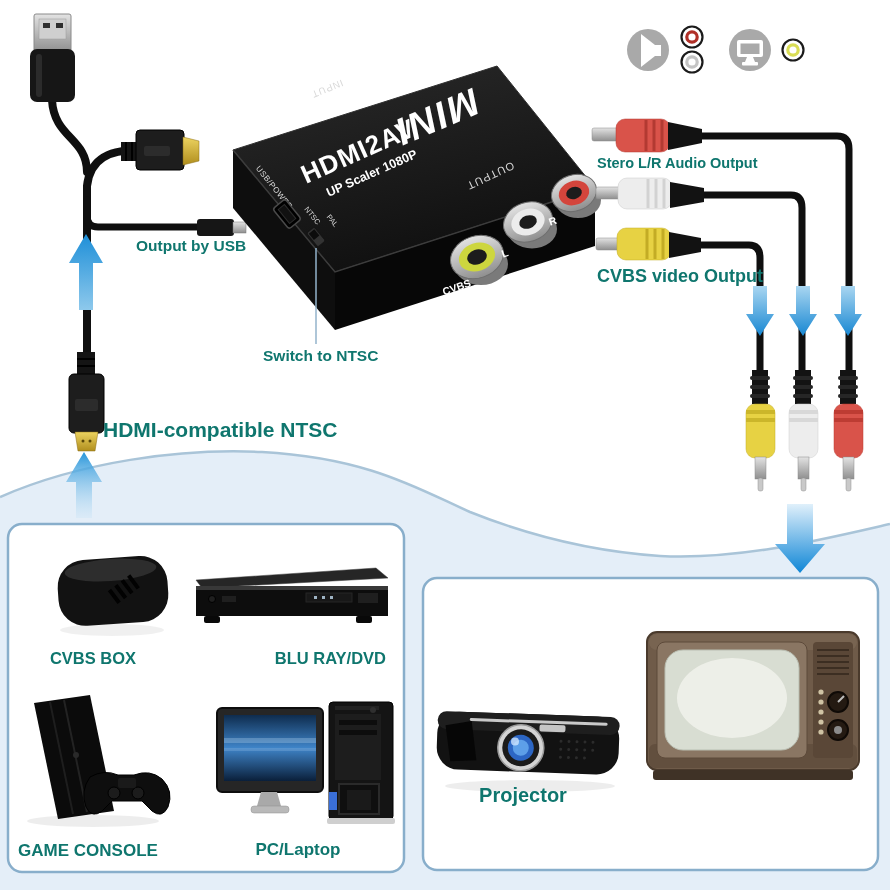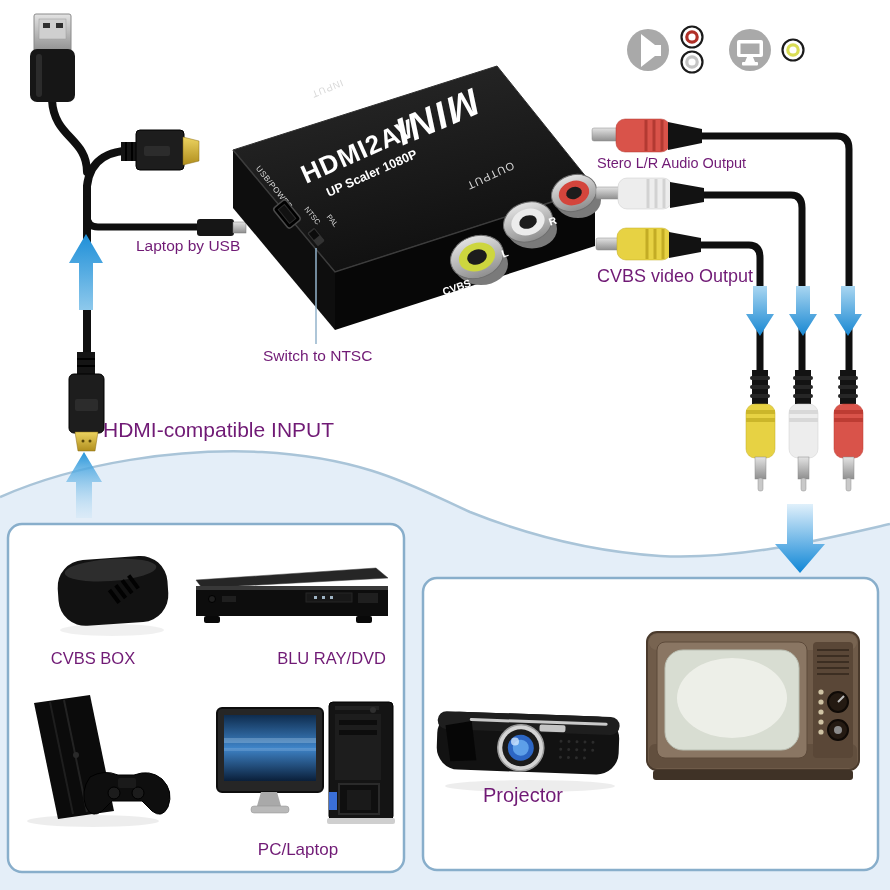--- a/index.html
+++ b/index.html
@@ -1,19 +1,19 @@
 <!DOCTYPE html>
 <html><head>
 <meta charset="utf-8">
 <style>
   html,body{margin:0;padding:0;background:#fff;}
   #stage{position:relative;width:890px;height:890px;overflow:hidden;background:#fff;
          font-family:"Liberation Sans", sans-serif;}
   #scene{position:absolute;left:0;top:0;}
-  .lbl{position:absolute;color:#701a75;font-weight:normal;white-space:nowrap;
+  .lbl{position:absolute;color:#0f766e;font-weight:bold;white-space:nowrap;
        font-family:"Liberation Sans", sans-serif;}
   .lbl.center{text-align:center;}
   .devtext{fill:#ffffff;font-family:"Liberation Sans", sans-serif;}
   .graytext{fill:#d8d8d8;font-family:"Liberation Sans", sans-serif;}
 </style>
 </head>
 <body>
 
 <div id="stage">
 
@@ -365,25 +365,26 @@
     <rect x="740.5" y="43.5" width="19" height="10.5" fill="#a9a9a9"></rect>
     <polygon points="747,57 753,57 755,62 745,62" fill="#fff"></polygon>
     <rect x="742" y="62" width="16" height="3.5" rx="1" fill="#fff"></rect>
   </g>
   <g>
     <circle cx="793" cy="50" r="10.5" fill="#fff" stroke="#1b1b1b" stroke-width="2.2"></circle>
     <circle cx="793" cy="50" r="5.2" fill="#fff" stroke="#d9dd55" stroke-width="3.2"></circle>
   </g>
 </svg>
 
-<div class="lbl" style="left:136px;top:237px;font-size:15.5px;">Laptop by USB</div>
+<div class="lbl" style="left:136px;top:237px;font-size:15.5px;">Output by USB</div>
 <div class="lbl" style="left:263px;top:347px;font-size:15.5px;">Switch to NTSC</div>
-<div class="lbl" style="left:103px;top:418px;font-size:21px;">HDMI-compatible INPUT</div>
+<div class="lbl" style="left:103px;top:418px;font-size:21px;">HDMI-compatible NTSC</div>
 <div class="lbl" style="left:597px;top:155px;font-size:14.5px;">Stero L/R Audio Output</div>
 <div class="lbl" style="left:597px;top:266px;font-size:18px;">CVBS video Output</div>
 
 <div class="lbl center" style="left:13px;top:649px;width:160px;font-size:16.5px;">CVBS BOX</div>
 <div class="lbl center" style="left:226px;top:649px;width:160px;font-size:16.5px;text-align:right;">BLU RAY/DVD</div>
+<div class="lbl center" style="left:8px;top:841px;width:160px;font-size:17px;">GAME CONSOLE</div>
 <div class="lbl center" style="left:218px;top:840px;width:160px;font-size:17px;">PC/Laptop</div>
 
 <div class="lbl center" style="left:443px;top:784px;width:160px;font-size:20px;">Projector</div>
 
 </div>
 
 </body></html>

